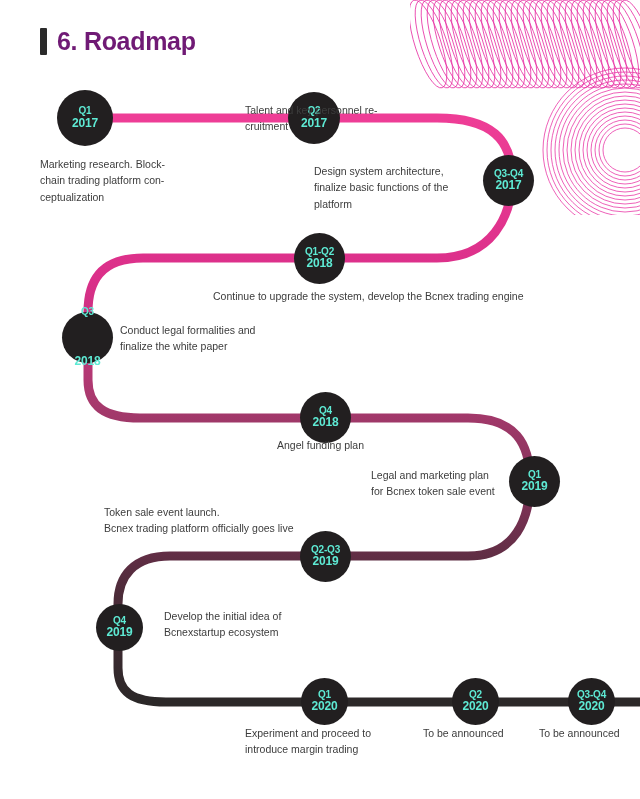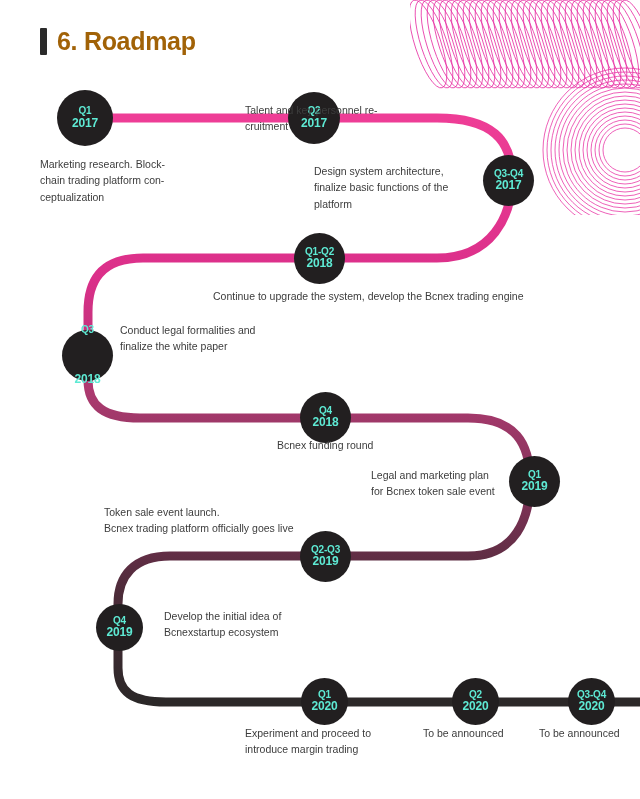--- a/index.html
+++ b/index.html
@@ -27,21 +27,21 @@
   }
   #title-bar {
     width: 7px;
     height: 27px;
     background: #2b2b2b;
     border-radius: 1px;
   }
   #page-title {
     font-size: 25px;
     font-weight: bold;
-    color: #a16207;
+    color: #701a75;
     letter-spacing: -0.3px;
     white-space: nowrap;
   }
 
   
   #decor {
     position: absolute;
     right: 0;
     top: 0;
     width: 230px;
@@ -209,21 +209,21 @@
 <div class="node" style="left:483px; top:155px; width:51px; height:51px;">
   <span class="q">Q3-Q4</span>
   <span class="yr">2017</span>
 </div>
 
 <div class="node" style="left:294px; top:233px; width:51px; height:51px;">
   <span class="q">Q1-Q2</span>
   <span class="yr">2018</span>
 </div>
 
-<div class="node" style="left:62px; top:330px; width:51px; height:51px;gap:38px;">
+<div class="node" style="left:62px; top:312px; width:51px; height:51px;gap:38px;">
   <span class="q">Q3</span>
   <span class="yr">2018</span>
 </div>
 
 <div class="node" style="left:300px; top:392px; width:51px; height:51px;">
   <span class="q">Q4</span>
   <span class="yr">2018</span>
 </div>
 
 <div class="node" style="left:509px; top:456px; width:51px; height:51px;">
@@ -265,21 +265,21 @@
 
 <div class="note" style="left:314px; top:163px; width:160px;">Design system architecture,
 finalize basic functions of the
 platform</div>
 
 <div class="note" style="left:213px; top:288px; width:400px;">Continue to upgrade the system, develop the Bcnex trading engine</div>
 
 <div class="note" style="left:120px; top:322px; width:220px;">Conduct legal formalities and
 finalize the white paper</div>
 
-<div class="note" style="left:277px; top:437px; width:240px;">Bcnex funding round</div>
+<div class="note" style="left:277px; top:437px; width:240px;">Angel funding plan</div>
 
 <div class="note" style="left:371px; top:467px; width:200px;">Legal and marketing plan
 for Bcnex token sale event</div>
 
 <div class="note" style="left:104px; top:504px; width:280px;">Token sale event launch.
 Bcnex trading platform officially goes live</div>
 
 <div class="note" style="left:164px; top:608px; width:220px;">Develop the initial idea of
 Bcnexstartup ecosystem</div>
 

